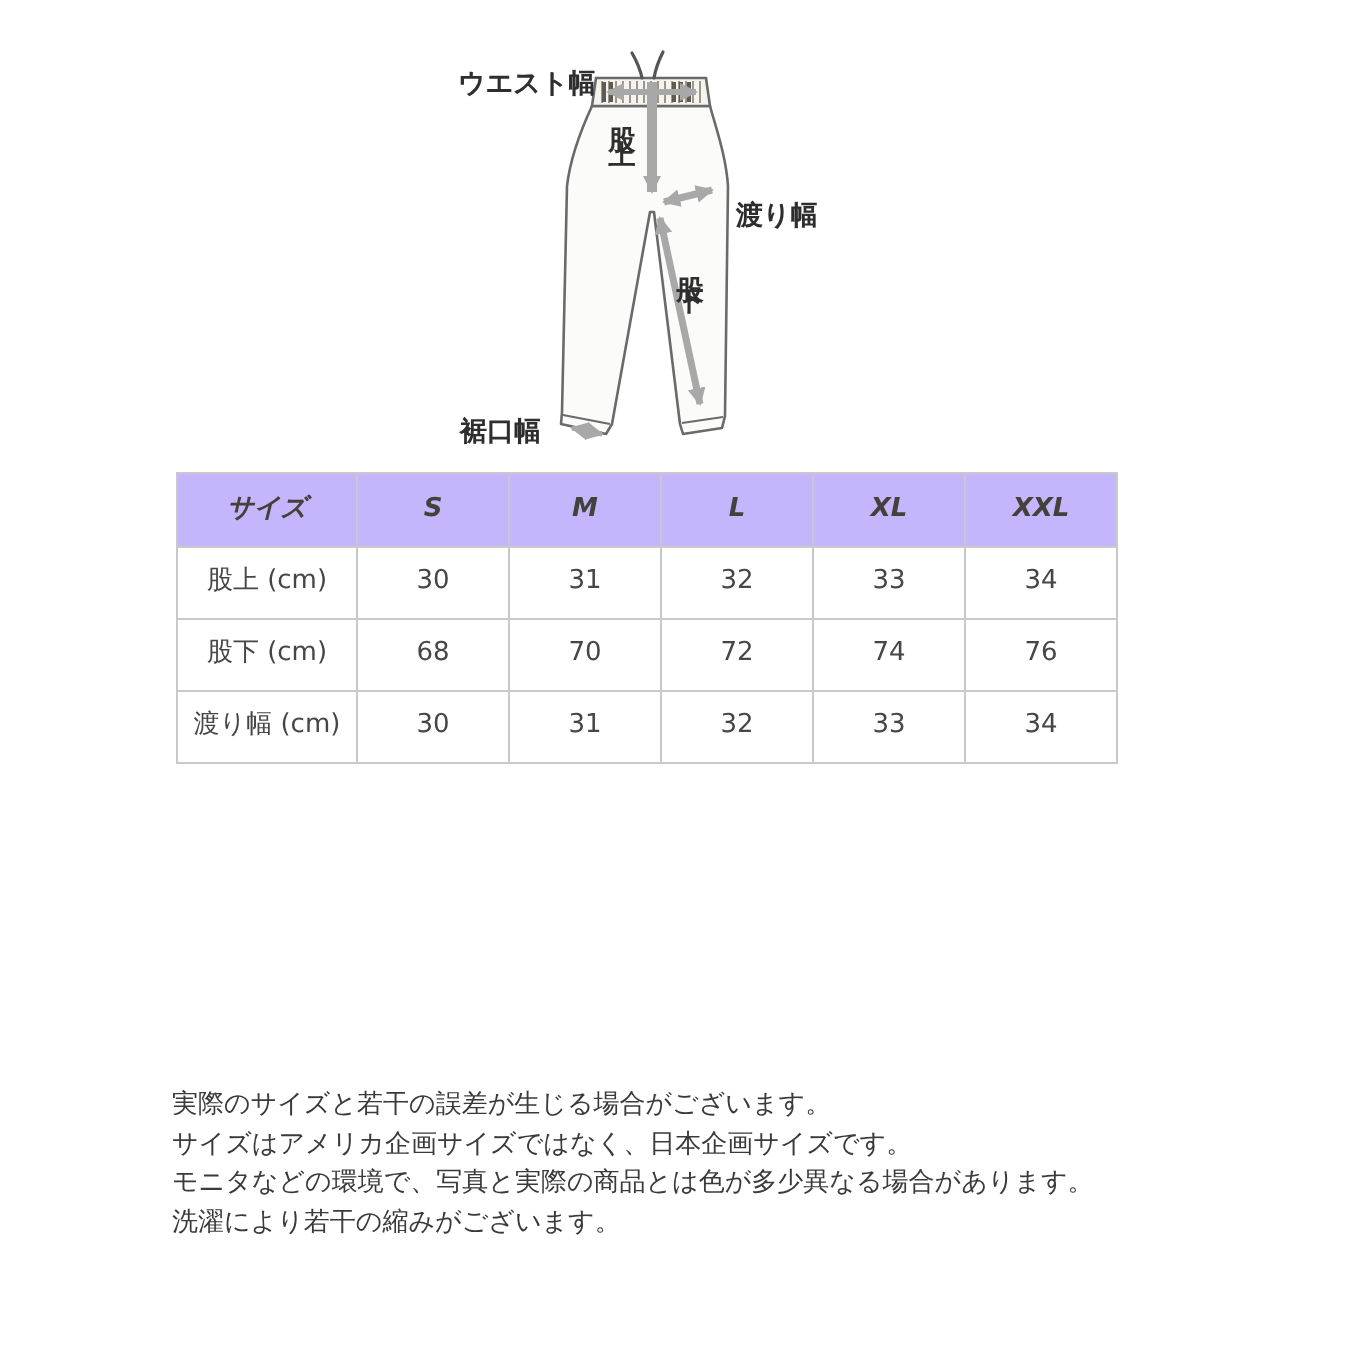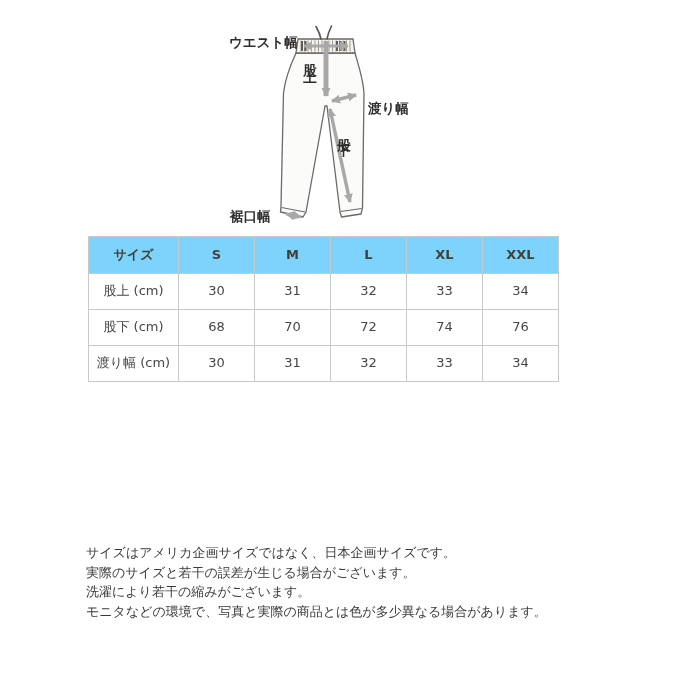--- a/index.html
+++ b/index.html
@@ -46,24 +46,25 @@
   .size-table col.c-label { width: 90px; }
   .size-table col.c-size  { width: 76px; }
   .size-table th, .size-table td {
     border: 1px solid #c9c9c9;
     text-align: center;
     vertical-align: middle;
     padding: 2px 4px;
     line-height: 1.55;
   }
   .size-table thead th {
-    background: #7dd3fc;
+    background: #c4b5fd;
     height: 32px;
     font-weight: bold;
     color: #44413a;
+    font-style: italic;
   }
   .row-h40 { height: 36px; }
   .row-h80 { height: 76px; }
   .row-h65 { height: 60px; }
 
   
   .notes {
     position: absolute; left: 86px; top: 543px;
     width: 520px;
     font-size: 13px;
@@ -153,19 +154,19 @@
         <td>30</td>
         <td>31</td>
         <td>32</td>
         <td>33</td>
         <td>34</td>
       </tr>
     </tbody>
   </table>
 
   <div class="notes">
+    <div>実際のサイズと若干の誤差が生じる場合がございます。</div>
     <div>サイズはアメリカ企画サイズではなく、日本企画サイズです。</div>
-    <div>実際のサイズと若干の誤差が生じる場合がございます。</div>
+    <div>モニタなどの環境で、写真と実際の商品とは色が多少異なる場合があります。</div>
     <div>洗濯により若干の縮みがございます。</div>
-    <div>モニタなどの環境で、写真と実際の商品とは色が多少異なる場合があります。</div>
   </div>
 
 </div>
 
 </body></html>

